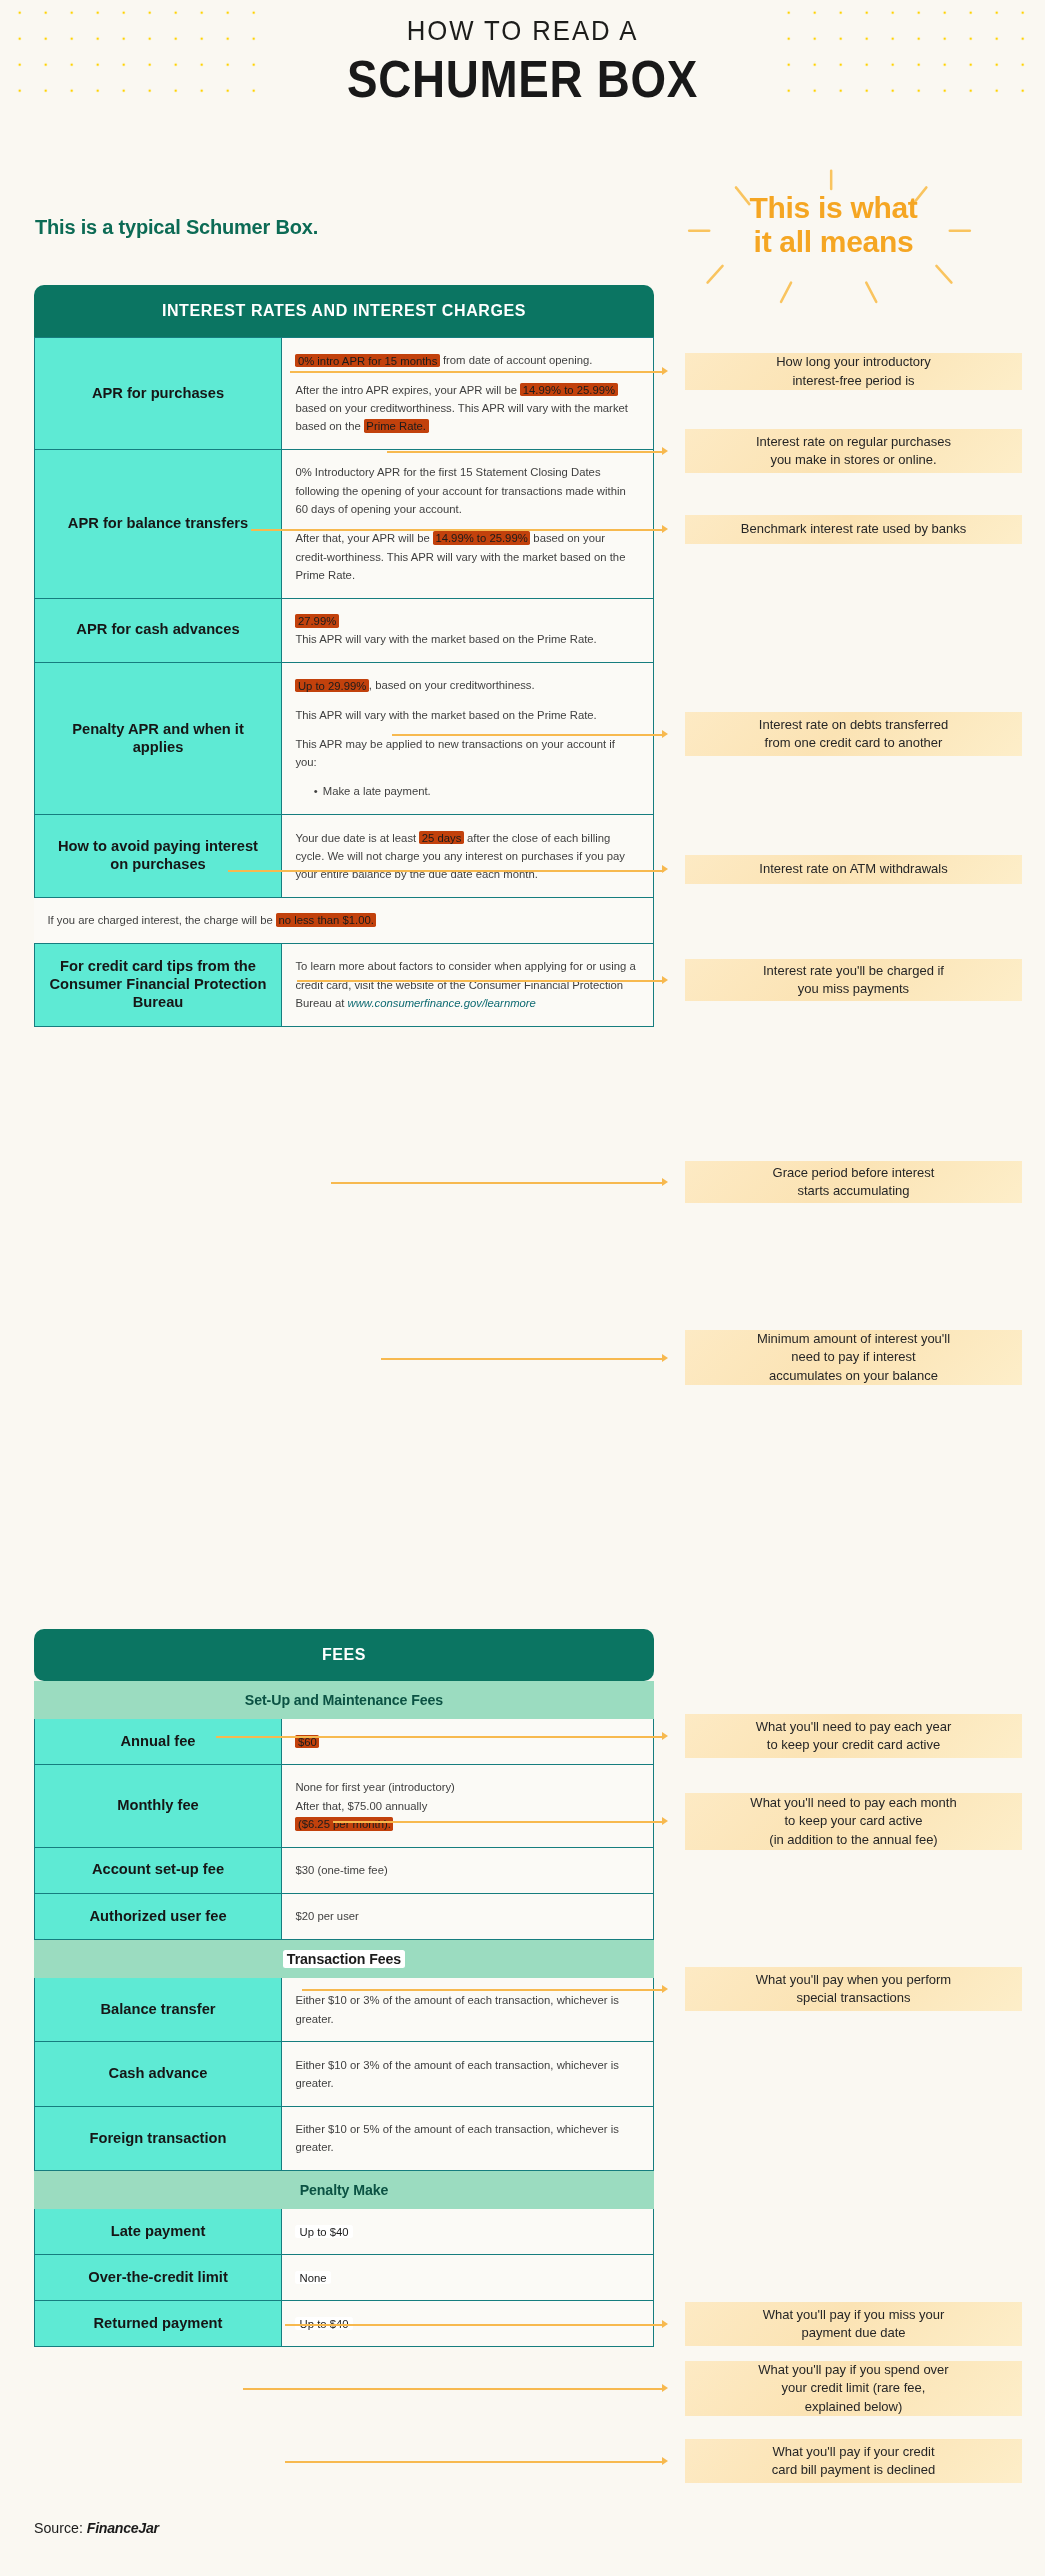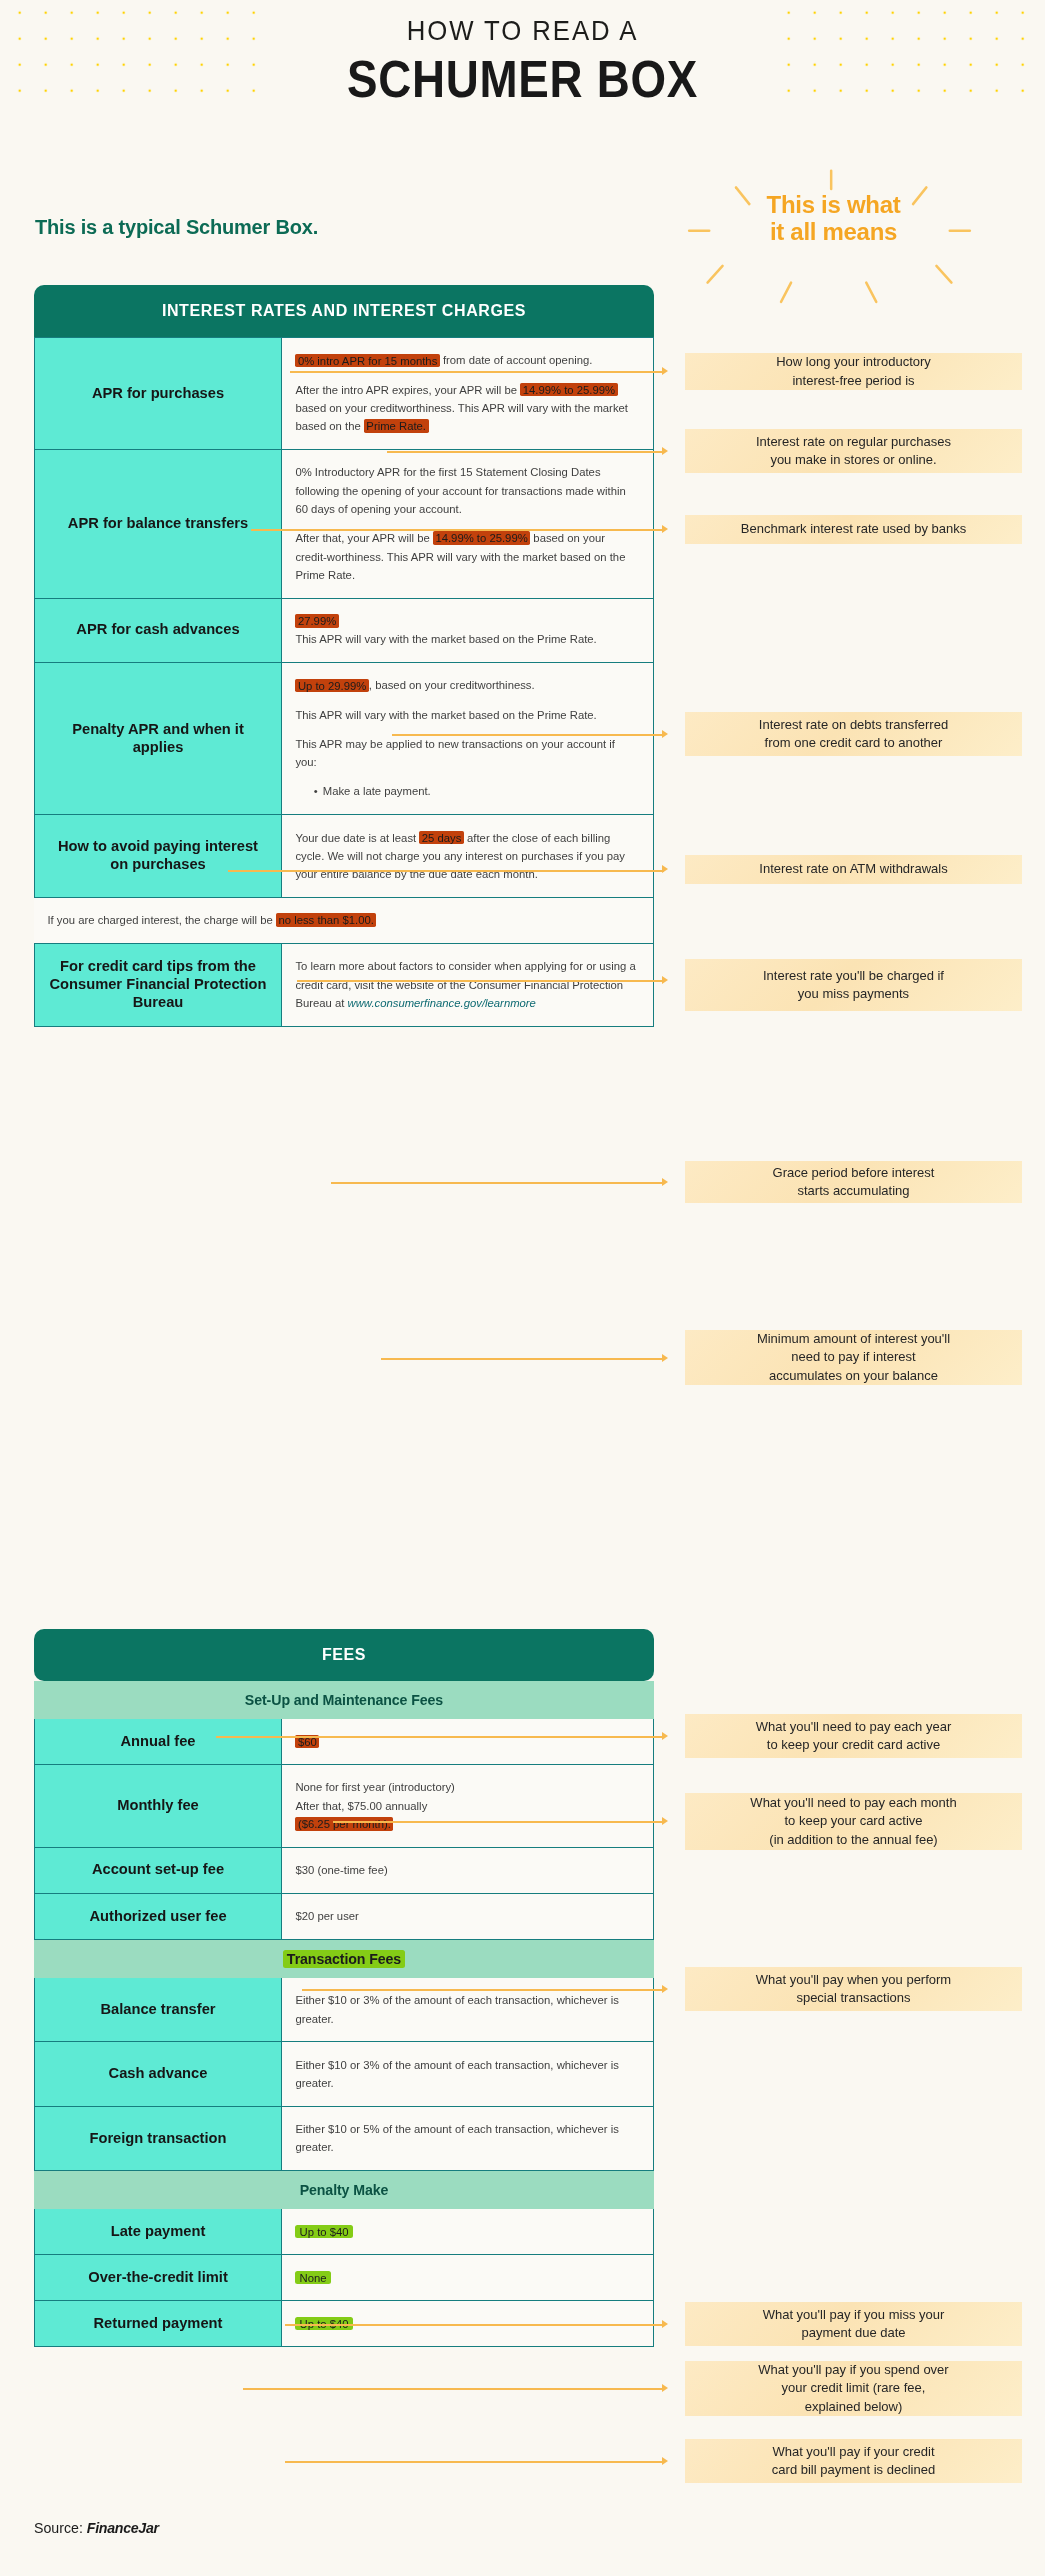--- a/index.html
+++ b/index.html
@@ -39,21 +39,21 @@
   
   .subhead-left {
     position: absolute; top: 216px; left: 35px;
     font-size: 20px; font-weight: 700; color: #0c6b55;
     letter-spacing: -0.2px;
   }
   .subhead-right-wrap {
     position: absolute; top: 191px; left: 708px; width: 251px; text-align: center;
   }
   .subhead-right {
-    font-size: 24px; font-weight: 800; color: #f5a623; line-height: 1.14;
+    font-size: 30px; font-weight: 800; color: #f5a623; line-height: 1.14;
     letter-spacing: -0.3px;
   }
   .rays { position: absolute; top: 164px; left: 687px; width: 285px; height: 142px; pointer-events:none;}
 
   
   .table { position: absolute; left: 34px; width: 620px; }
   .band {
     background: #0b7562; color: #ffffff;
     font-size: 16px; font-weight: 800; letter-spacing: 0.6px;
     text-align: center; padding: 17px 0 17px;
@@ -78,21 +78,21 @@
   }
   .cell-value {
     flex: 1; background: #fbfaf6;
     border-right: 1.3px solid #167d7f;
     padding: 13.4px 15px 13.4px 13.4px;
     font-size: 11.3px; color: #3f3f3f; line-height: 1.62;
   }
   .cell-value p { margin: 0 0 11px 0; }
   .cell-value p:last-child { margin-bottom: 0; }
   .hl { background: #c2410c; padding: 0.8px 2.5px; color: #1b1b1b; border-radius:1.7px;}
-  .hl-strong { background: #84cc16; padding: 0.8px 4.2px; color: #1b1b1b; border-radius:2.5px;}
+  .hl-strong { background: #ffffff; padding: 0.8px 4.2px; color: #1b1b1b; border-radius:2.5px;}
   .lnk { color: #0e6a72; font-style: italic; }
   ul.bul { margin: 0; padding-left: 18.4px; list-style: none; }
   ul.bul li:before { content: "\2022"; margin-right: 5px; }
 
   
   .note {
     position: absolute;
     background: linear-gradient(135deg,#fdeac4 0%, #fbe3b4 45%, #fdeec9 100%);
     color: #262626; text-align: center;
     font-size: 13px; line-height: 1.42;
@@ -307,21 +307,21 @@
     </div>
     <div class="note" style="left: 685px; width: 337px; top: 515px; height: 28.5px;">
       <span>Benchmark interest rate used by banks</span>
     </div>
     <div class="note" style="left: 685px; width: 337px; top: 712px; height: 44px;">
       <span>Interest rate on debts transferred<br>from one credit card to another</span>
     </div>
     <div class="note" style="left: 685px; width: 337px; top: 855px; height: 28.5px;">
       <span>Interest rate on ATM withdrawals</span>
     </div>
-    <div class="note" style="left: 685px; width: 337px; top: 959px; height: 52px;">
+    <div class="note" style="left: 685px; width: 337px; top: 959px; height: 42px;">
       <span>Interest rate you'll be charged if<br>you miss payments</span>
     </div>
     <div class="note" style="left: 685px; width: 337px; top: 1161px; height: 42px;">
       <span>Grace period before interest<br>starts accumulating</span>
     </div>
     <div class="note" style="left: 685px; width: 337px; top: 1330px; height: 55px;">
       <span>Minimum amount of interest you'll<br>need to pay if interest<br>accumulates on your balance</span>
     </div>
     <div class="note" style="left: 685px; width: 337px; top: 1714px; height: 44px;">
       <span>What you'll need to pay each year<br>to keep your credit card active</span>

